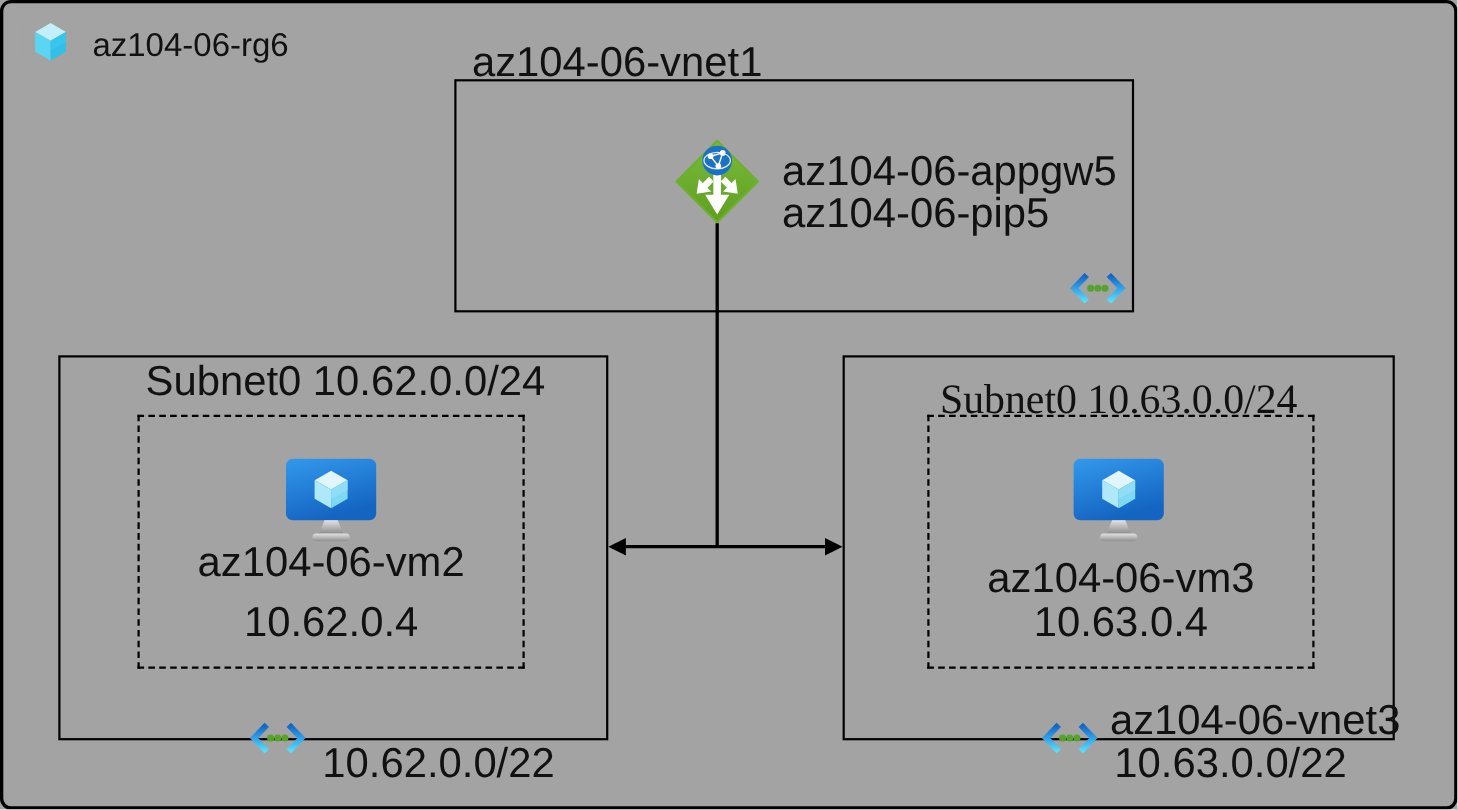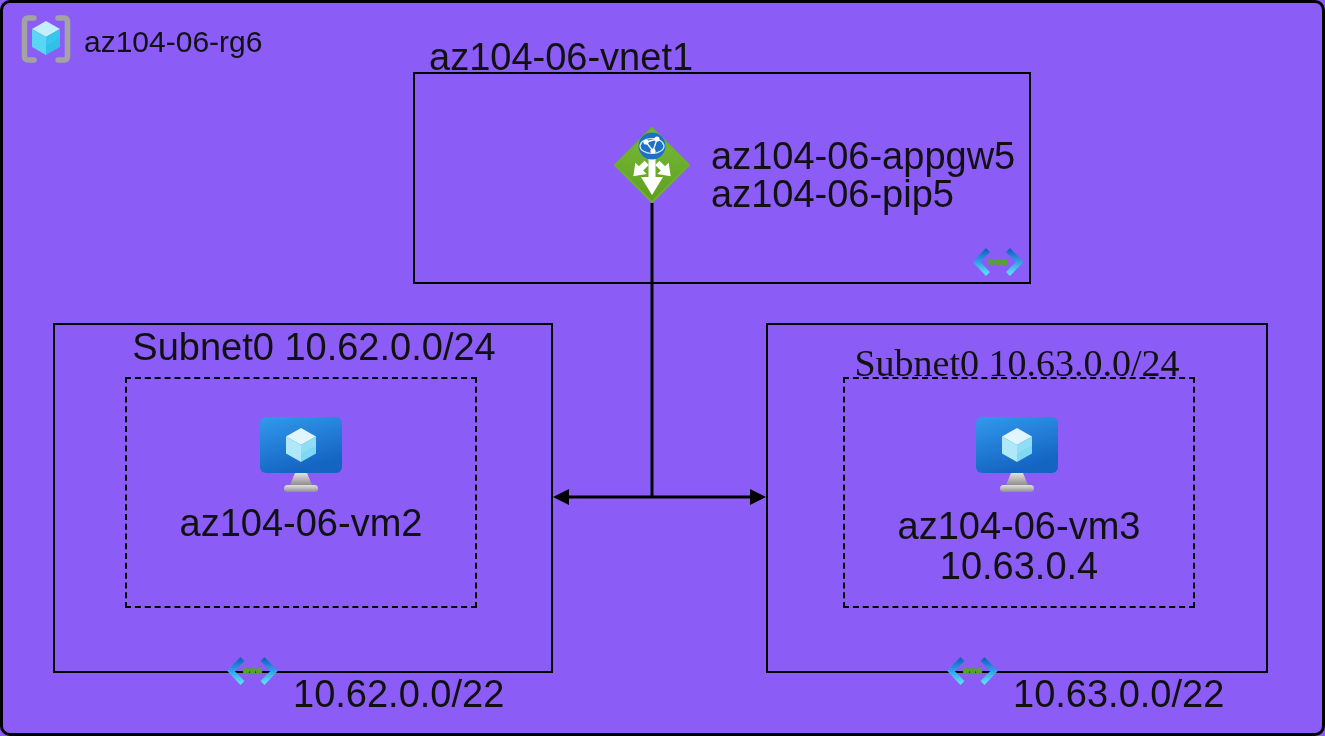--- a/index.html
+++ b/index.html
@@ -1,19 +1,19 @@
 <!DOCTYPE html>
 <html><head>
 <meta charset="utf-8">
 <style>
   html,body{margin:0;padding:0;background:#fff;}
   #canvas{
     position:relative;
     width:1325px;height:736px;
-    background:#8b5cf6;
+    background:#a3a3a3;
     font-family:"Liberation Sans", sans-serif;
     color:#111;
     overflow:hidden;
     box-sizing:border-box;
   }
   .abs{position:absolute;}
   .frame{
     position:absolute;left:0;top:0;right:0;bottom:0;
     border:3px solid #000;border-radius:10px;
   }
@@ -132,21 +132,22 @@
       </defs>
       <rect x="1" y="1" width="82" height="56" rx="6" fill="url(#vmb1)"></rect>
       <polygon points="42,12 57,20.5 42,29 27,20.5" fill="#e0f5fc"></polygon>
       <polygon points="27,20.5 42,29 42,46 27,37.5" fill="#aee8f9"></polygon>
       <polygon points="42,29 57,20.5 57,37.5 42,46" fill="#7fd9f5"></polygon>
       <polygon points="42,29 57,20.5 57,29.5 42,37.5" fill="#95e0f7" opacity="0.7"></polygon>
       <path d="M36 57 h12 l5 12 h-22 Z" fill="url(#st1)"></path>
       <rect x="25" y="69" width="34" height="7" rx="3.5" fill="url(#st1)"></rect>
     </svg>
   </div>
-  <div class="lbl lbl-center" style="left:125px;top:508px;width:352px;">az104-06-vm2</div>
+  <div class="lbl lbl-center" style="left:125px;top:497px;width:352px;">az104-06-vm2</div>
+  <div class="lbl lbl-center" style="left:125px;top:551px;width:352px;">10.62.0.4</div>
 
   <div class="abs" style="left:226px;top:655px;width:53px;height:34px;">
     <svg width="53" height="34" viewBox="0 0 52 34">
       <defs>
         <linearGradient id="vng2" x1="0" y1="0" x2="0" y2="1">
           <stop offset="0" stop-color="#1064c0"></stop>
           <stop offset="0.45" stop-color="#2f9ae4"></stop>
           <stop offset="1" stop-color="#58e0fb"></stop>
         </linearGradient>
       </defs>
@@ -196,15 +197,16 @@
           <stop offset="1" stop-color="#58e0fb"></stop>
         </linearGradient>
       </defs>
       <path d="M16 4 L4.5 16 L16 28" stroke="url(#vng3)" stroke-width="5.5" fill="none"></path>
       <path d="M36 4 L47.5 16 L36 28" stroke="url(#vng3)" stroke-width="5.5" fill="none"></path>
       <circle cx="19.5" cy="16" r="3.2" fill="#55a32a"></circle>
       <circle cx="26" cy="16" r="3.2" fill="#55a32a"></circle>
       <circle cx="32.5" cy="16" r="3.2" fill="#55a32a"></circle>
     </svg>
   </div>
+  <div class="lbl" style="left:1009px;top:640px;">az104-06-vnet3</div>
   <div class="lbl" style="left:1013px;top:679px;">10.63.0.0/22</div>
 
 </div>
 
 </body></html>

